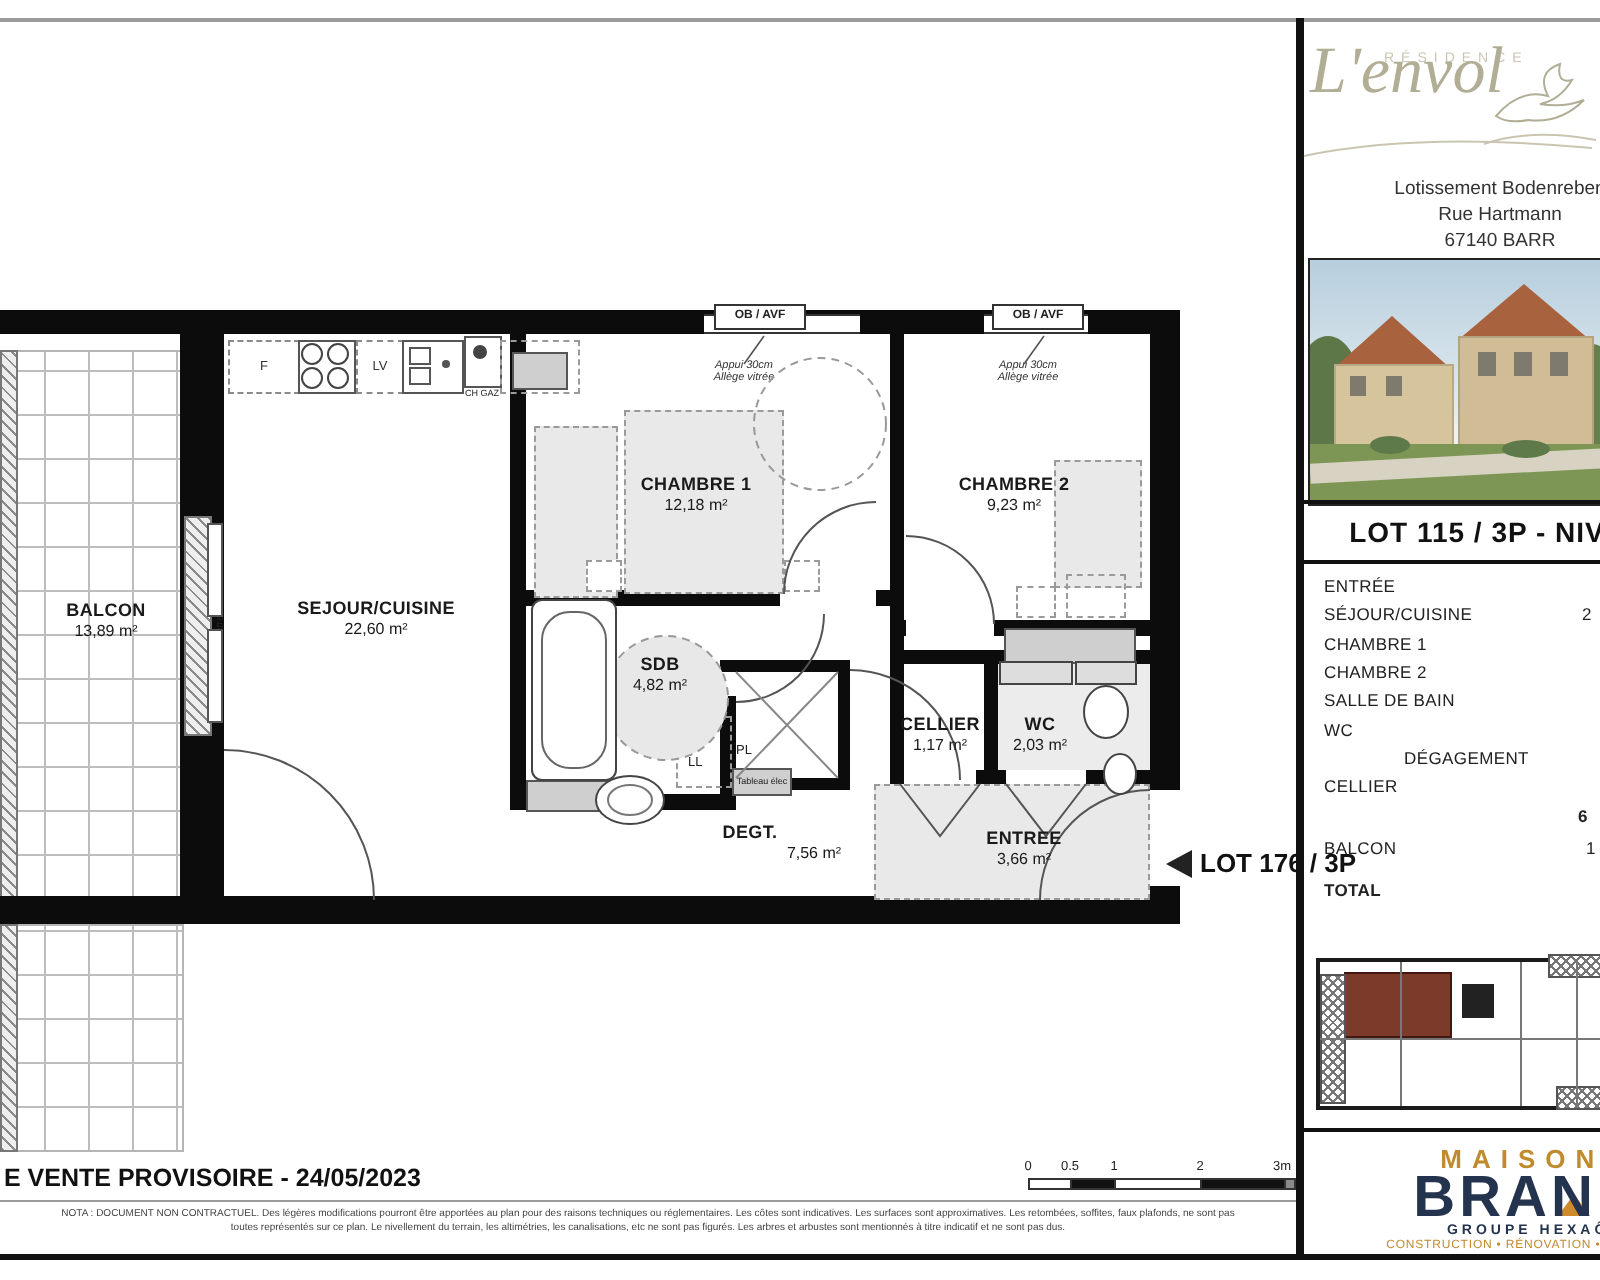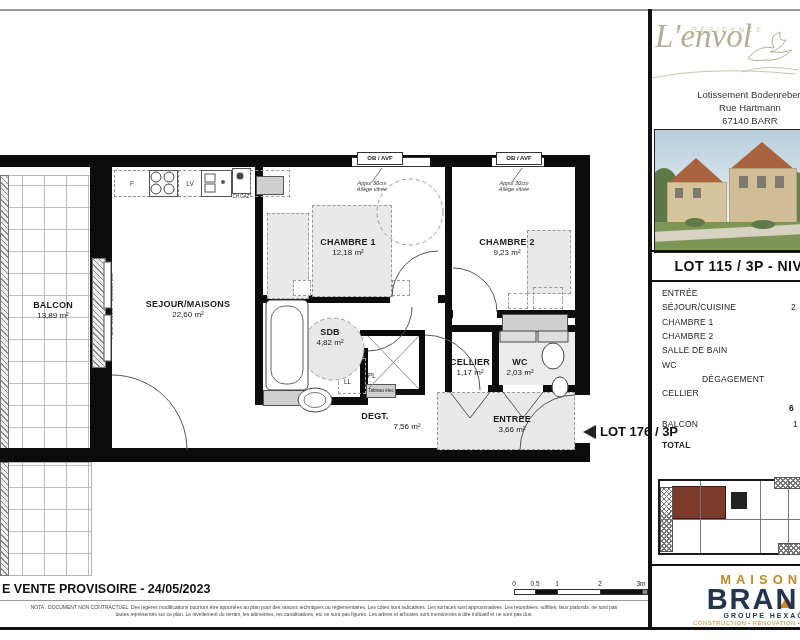--- a/index.html
+++ b/index.html
@@ -163,21 +163,21 @@
   <rect x="205" y="174" width="10" height="8" fill="none" stroke="#555"></rect>
   <rect x="205" y="184" width="10" height="8" fill="none" stroke="#555"></rect>
   <circle cx="223" cy="182" r="2" fill="#555"></circle>
   <circle cx="240" cy="176" r="3.5" fill="#444"></circle>
   <rect x="104" y="262" width="7" height="46" fill="#fff" stroke="#555"></rect>
   <rect x="104" y="315" width="7" height="46" fill="#fff" stroke="#555"></rect>
   <path d="M382,168 L372,182" stroke="#555" stroke-width="0.8"></path>
   <path d="M522,168 L512,182" stroke="#555" stroke-width="0.8"></path>
 </svg>
 
-<div class="room-name" style="left:188px;top:299px;">SEJOUR/MAISONS</div>
+<div class="room-name" style="left:188px;top:299px;">SEJOUR/CUISINE</div>
 <div class="room-area" style="left:188px;top:310px;">22,60 m²</div>
 <div class="room-name" style="left:348px;top:237px;">CHAMBRE 1</div>
 <div class="room-area" style="left:348px;top:248px;text-align:center;">12,18 m²</div>
 <div class="room-name" style="left:507px;top:237px;">CHAMBRE 2</div>
 <div class="room-area" style="left:507px;top:248px;">9,23 m²</div>
 <div class="room-name" style="left:330px;top:327px;">SDB</div>
 <div class="room-area" style="left:330px;top:338px;">4,82 m²</div>
 <div class="room-name" style="left:470px;top:357px;">CELLIER</div>
 <div class="room-area" style="left:470px;top:368px;">1,17 m²</div>
 <div class="room-name" style="left:520px;top:357px;">WC</div>

